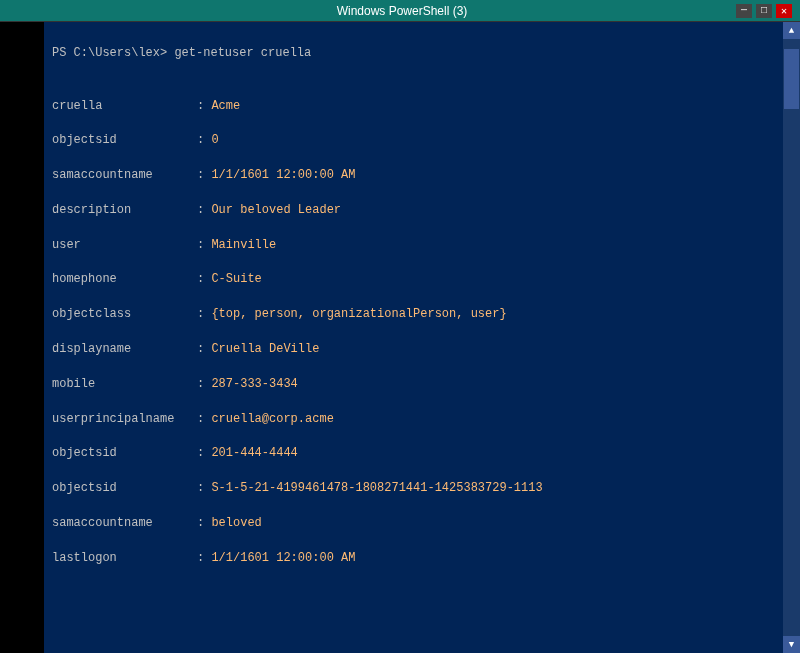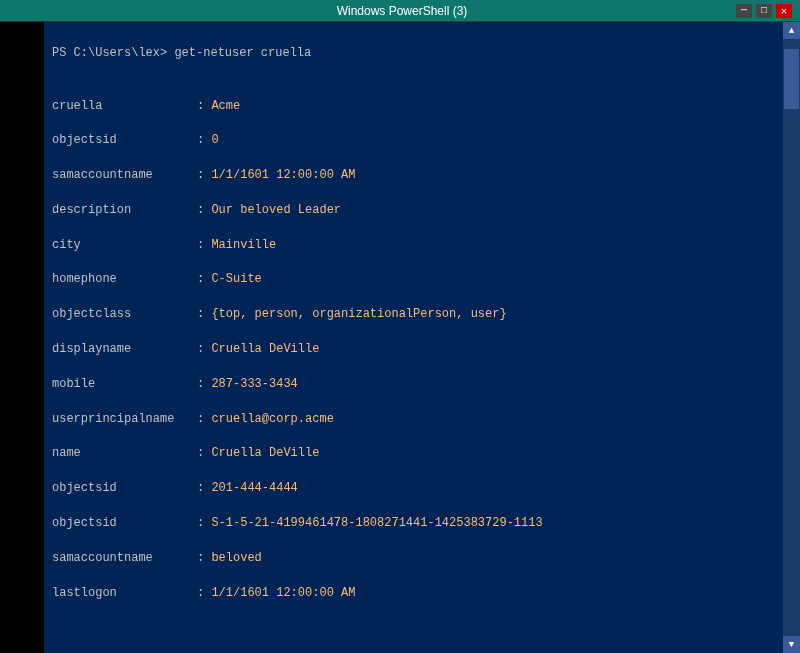--- a/index.html
+++ b/index.html
@@ -111,27 +111,26 @@
 </div>
 
 <div class="scrollbar-area">
   <div class="terminal">
 <span class="line"><span class="prompt">PS C:\Users\lex&gt; </span><span class="cmd">get-netuser cruella</span></span>
 <span class="line"></span>
 <span class="line"><span class="key">cruella                </span><span class="colon">: </span><span class="val">Acme</span></span>
 <span class="line"><span class="key">objectsid             </span><span class="colon">: </span><span class="val">0</span></span>
 <span class="line"><span class="key">samaccountname        </span><span class="colon">: </span><span class="val">1/1/1601 12:00:00 AM</span></span>
 <span class="line"><span class="key">description            </span><span class="colon">: </span><span class="val">Our beloved Leader</span></span>
-<span class="line"><span class="key">city                   </span><span class="colon">: </span><span class="val">Mainville</span></span>
+<span class="line"><span class="key">user                   </span><span class="colon">: </span><span class="val">Mainville</span></span>
 <span class="line"><span class="key">homephone             </span><span class="colon">: </span><span class="val">C-Suite</span></span>
 <span class="line"><span class="key">objectclass            </span><span class="colon">: </span><span class="val">{top, person, organizationalPerson, user}</span></span>
 <span class="line"><span class="key">displayname            </span><span class="colon">: </span><span class="val">Cruella DeVille</span></span>
 <span class="line"><span class="key">mobile                 </span><span class="colon">: </span><span class="val">287-333-3434</span></span>
 <span class="line"><span class="key">userprincipalname      </span><span class="colon">: </span><span class="val">cruella@corp.acme</span></span>
-<span class="line"><span class="key">name                   </span><span class="colon">: </span><span class="val">Cruella DeVille</span></span>
 <span class="line"><span class="key">objectsid              </span><span class="colon">: </span><span class="val">201-444-4444</span></span>
 <span class="line"><span class="key">objectsid              </span><span class="colon">: </span><span class="val">S-1-5-21-4199461478-1808271441-1425383729-1113</span></span>
 <span class="line"><span class="key">samaccountname         </span><span class="colon">: </span><span class="val">beloved</span></span>
 <span class="line"><span class="key">lastlogon              </span><span class="colon">: </span><span class="val">1/1/1601 12:00:00 AM</span></span>
 
 
 
 
 
 

